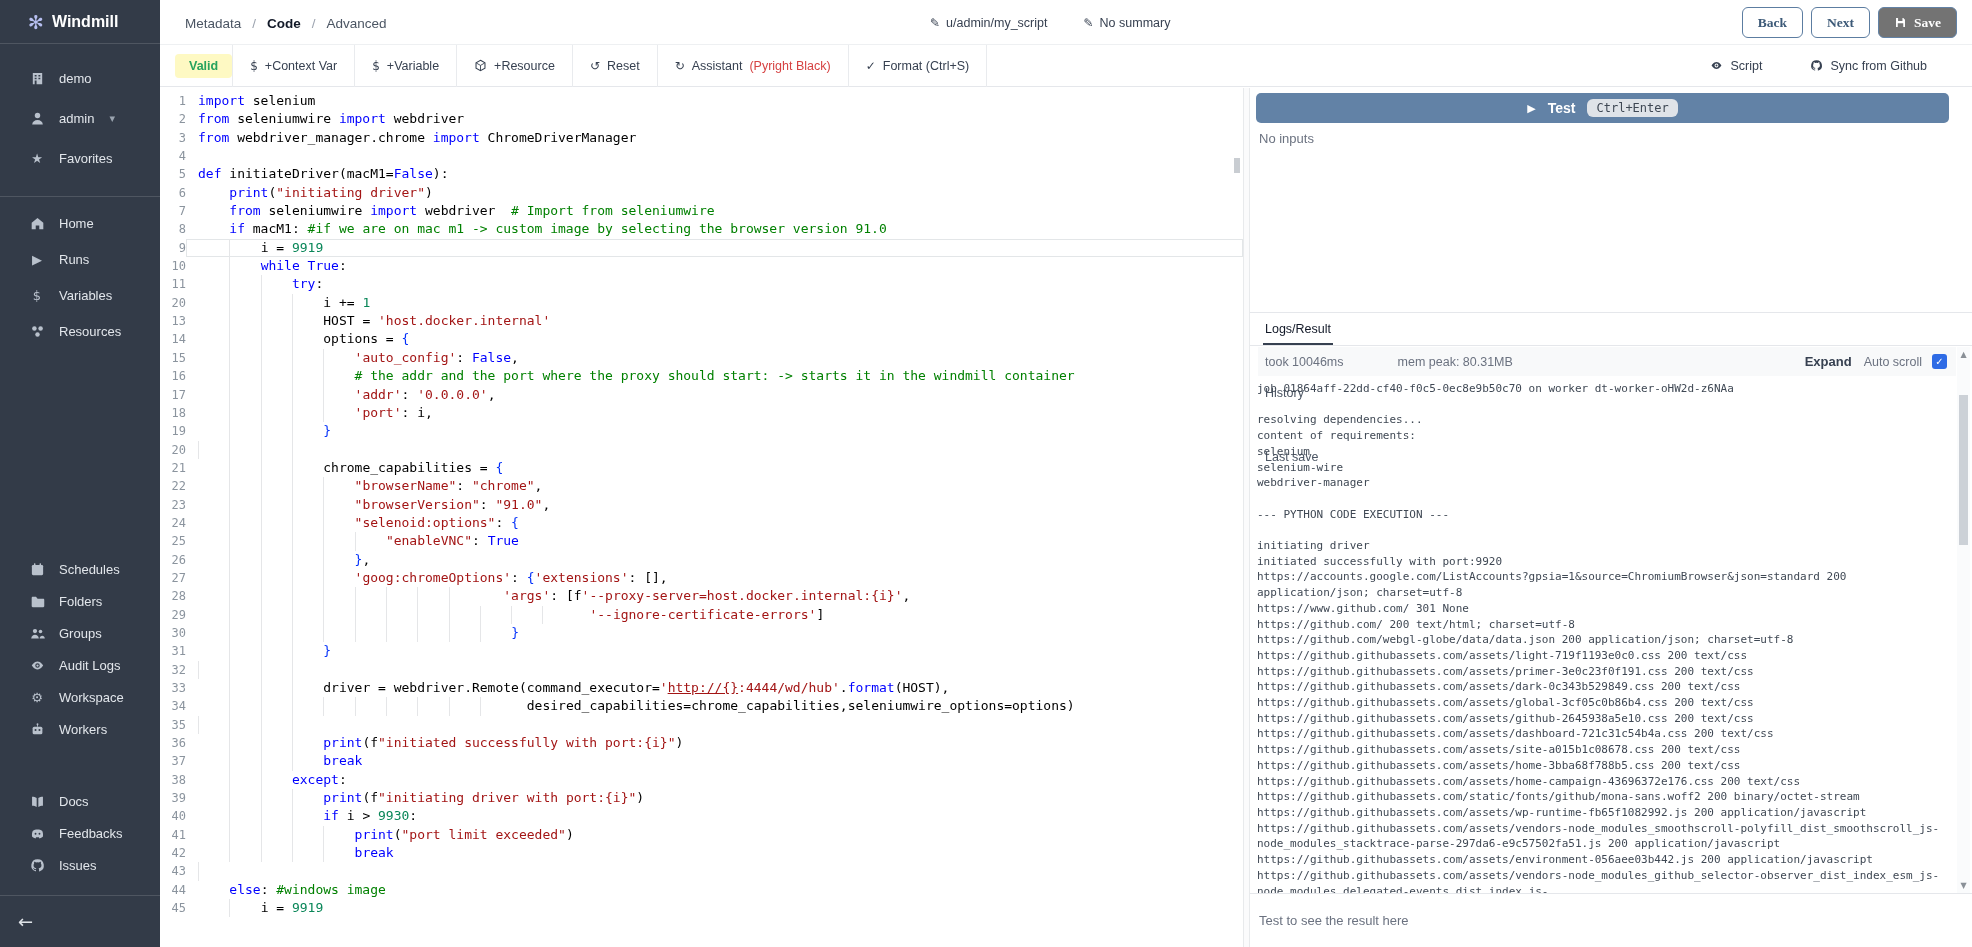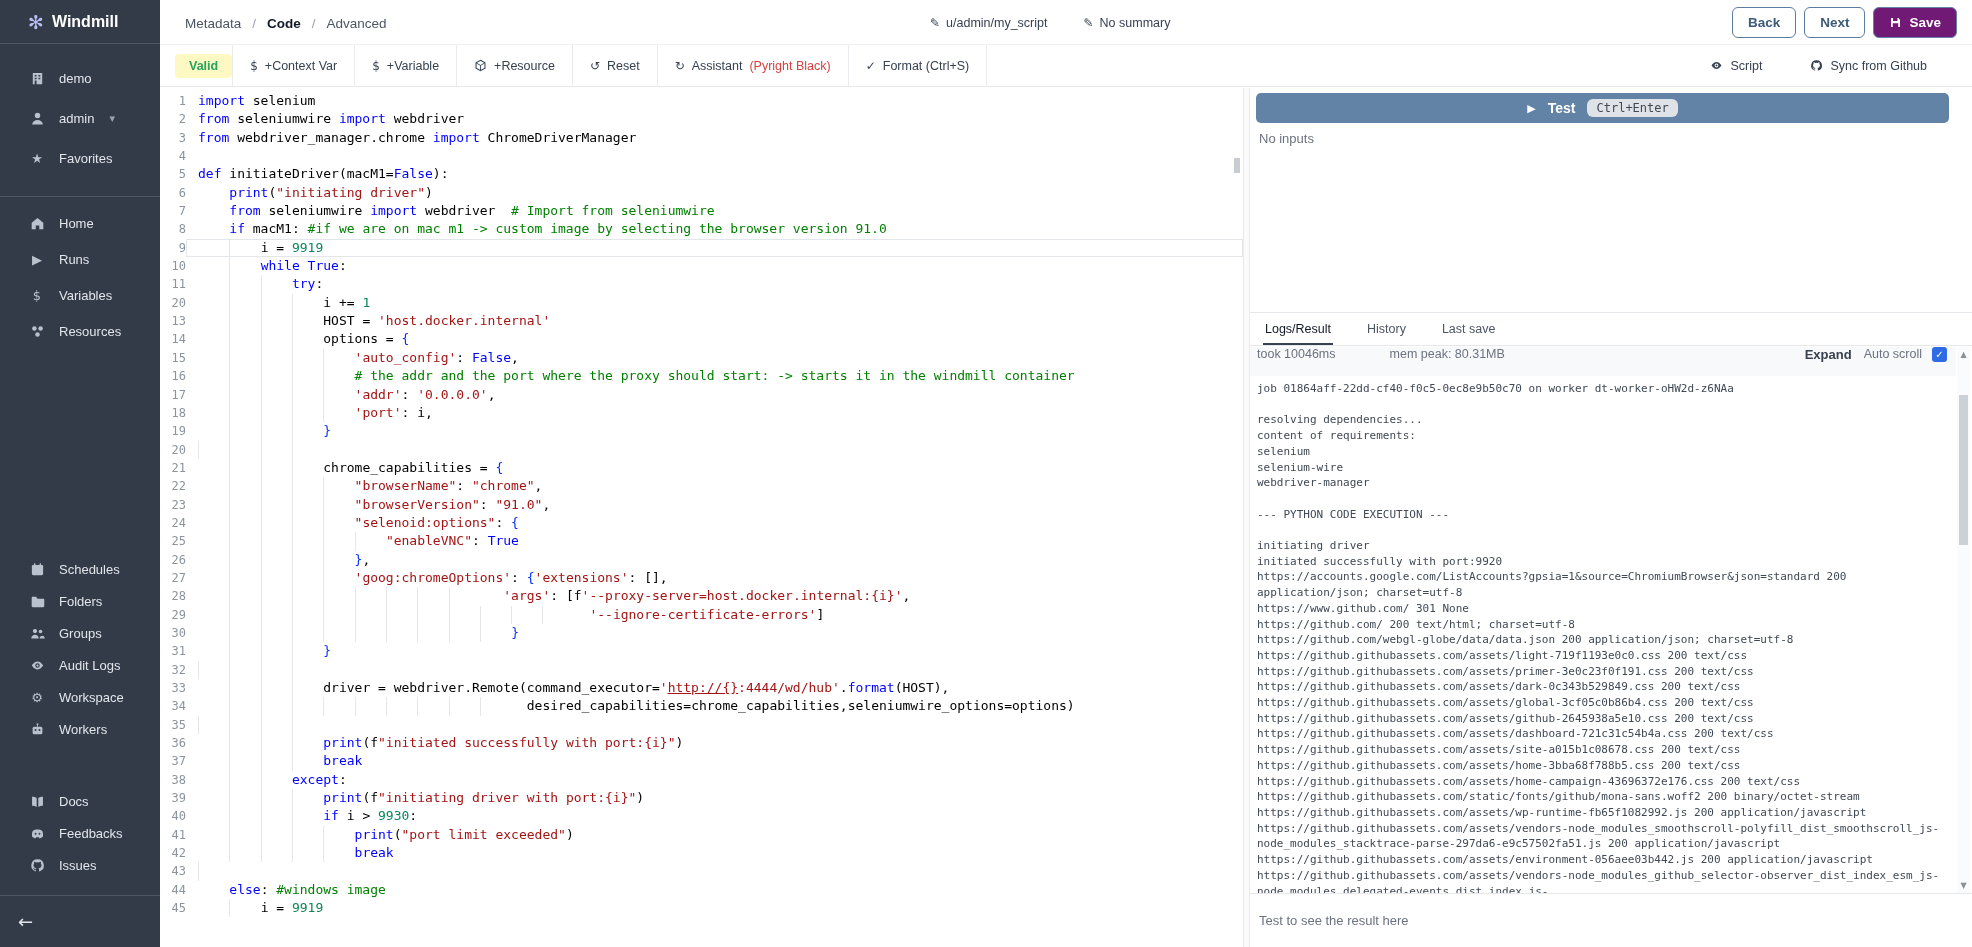--- a/index.html
+++ b/index.html
@@ -25,22 +25,22 @@
   
   #header { position:absolute; left:160px; top:0; right:0; height:45px; background:#fff; border-bottom:1px solid #eef0f2; }
   .htabs { position:absolute; left:25px; top:0; height:46px; display:flex; align-items:center; gap:11px; font-size:13.5px; color:#4b5563;text-align:center; }
   .htab { cursor:pointer; }
   .htab.active { color:#111827; font-weight:700; }
   .hsep { color:#9ca3af; }
   .hcenter { position:absolute; left:770px; top:0; height:45px; display:flex; align-items:center; gap:36px; font-size:12.5px; color:#374151; }
   .hitem { display:flex; align-items:center; gap:6px; cursor:pointer; }
   .hitem .pic { font-family:"DejaVu Sans", sans-serif; font-size:12px; color:#374151; }
   .hbtns { position:absolute; right:15px; top:7px; display:flex; gap:8px; }
-  .btn { height:31px; padding:0 15px; border:1px solid #5c7da1; border-radius:6px; background:#fff; color:#3d5a78; font-weight:600; font-size:13.5px; display:flex; align-items:center; gap:7px; cursor:pointer; font-family:Liberation Sans, sans-serif; }
-  .btn.primary { background:#701a75; border-color:#6282a6; color:#fff; }
+  .btn { height:31px; padding:0 15px; border:1px solid #5c7da1; border-radius:6px; background:#fff; color:#3d5a78; font-weight:600; font-size:13.5px; display:flex; align-items:center; gap:7px; cursor:pointer; font-family:Liberation Serif, serif; }
+  .btn.primary { background:#737373; border-color:#6282a6; color:#fff; }
 
   
   #toolbar { position:absolute; left:160px; top:45px; right:0; height:42px; background:#fff; border-bottom:1px solid #e5e7eb; display:flex; align-items:center; }
   .valid { margin-left:15px; background:#fef9c3; color:#27a35e; font-weight:600; font-size:12.5px; padding:5px 14px; border-radius:4px; }
   .tdiv { width:1px; height:42px; background:#e9ebee; }
   .titem { display:flex; align-items:center; gap:7px; padding:0 17px; font-size:12.5px; color:#374151; cursor:pointer; white-space:nowrap; }
   .titem .ti { font-family:"DejaVu Sans", sans-serif; font-size:12px; display:flex; align-items:center; }
   .titem .red { color:#d64242; }
   #toolbar .right { margin-left:auto; display:flex; align-items:center; gap:14px; padding-right:28px; }
 
@@ -60,24 +60,24 @@
   
   #vdivider { position:absolute; left:1243px; top:88px; width:7px; bottom:0; background:#fbfbfc; border-left:1px solid #e8eaec; border-right:1px solid #e8eaec; }
 
   
   #rpanel { position:absolute; left:1250px; top:88px; right:0; bottom:0; background:#fff; }
   .testbar { position:absolute; left:6px; right:23px; top:5px; height:30px; background:#6282a6; border-radius:5px; display:flex; align-items:center; justify-content:center; gap:12px; color:#fff; cursor:pointer; }
   .testbar .play { font-size:11px; font-family:"DejaVu Sans", sans-serif; }
   .testbar .tlabel { font-weight:700; font-size:14px; }
   .kbd { background:#dfe3e8; color:#3f4854; font-family:"DejaVu Sans Mono", monospace; font-size:12px; padding:2px 9px; border-radius:6px; }
   .noinputs { position:absolute; left:9px; top:43px; font-size:13px; color:#6b7280; }
-  .rtabs { position:absolute; left:0; right:0; top:224px; height:34px; display:flex; align-items:flex-start; padding-left:13px; gap:32px; border-top:1px solid #e5e7eb; border-bottom:1px solid #e5e7eb; background:#fff; }
+  .rtabs { position:absolute; left:0; right:0; top:224px; height:34px; display:flex; align-items:flex-start; padding-left:13px; gap:32px; border-top:1px solid #e5e7eb; border-bottom:1px solid #e5e7eb; background:#fff;flex-direction:column; }
   .rtab { padding:9px 2px 7px; font-size:12.5px; color:#4b5563; border-bottom:2px solid transparent; cursor:pointer; }
   .rtab.active { color:#111827; border-color:#374151; }
-  .rstats { position:absolute; left:0; right:16px; top:259px; height:29px; background:#f8f9fa; display:flex; font-size:12.5px; color:#6b7280; padding-left:7px; }
+  .rstats { position:absolute; left:8px; right:16px; top:259px; height:29px; background:#f8f9fa; display:flex; align-items:center; font-size:12.5px; color:#6b7280; padding-left:7px; }
   .rstats .mem { margin-left:54px; }
   .rstats .expand { margin-left:auto; color:#374151; font-weight:600; font-size:13px; cursor:pointer; }
   .rstats .autoscroll { margin-left:12px; cursor:pointer; }
   .checkbox { width:15px; height:15px; margin-left:10px; margin-right:9px; background:#2e6be5; border-radius:3px; display:flex; align-items:center; justify-content:center; color:#fff; font-size:10px; cursor:pointer; font-family:"DejaVu Sans", sans-serif; }
   .rlogs { position:absolute; left:7px; width:690px; top:288px; bottom:54px; overflow:hidden; font-family:"DejaVu Sans Mono", monospace; font-size:11px; line-height:15.7px; color:#3f4854; white-space:pre-wrap; overflow-wrap:break-word; padding-top:5px; }
   .rfooter { position:absolute; left:0; right:0; bottom:0; height:54px; border-top:1px solid #e5e7eb; background:#fff; display:flex; align-items:center; padding-left:9px; font-size:13px; color:#6b7280; }
   .rscroll { position:absolute; right:2px; top:259px; bottom:54px; width:13px; background:#fafbfc; }
   .rscroll .arr { position:absolute; left:0; right:0; text-align:center; color:#8a9097; font-size:8px; font-family:"DejaVu Sans", sans-serif; }
   .rscroll .up { top:3px; } .rscroll .down { bottom:3px; }
   .rscroll .thumb { position:absolute; left:2px; width:9px; top:48px; height:150px; background:#ccd1d7; }

